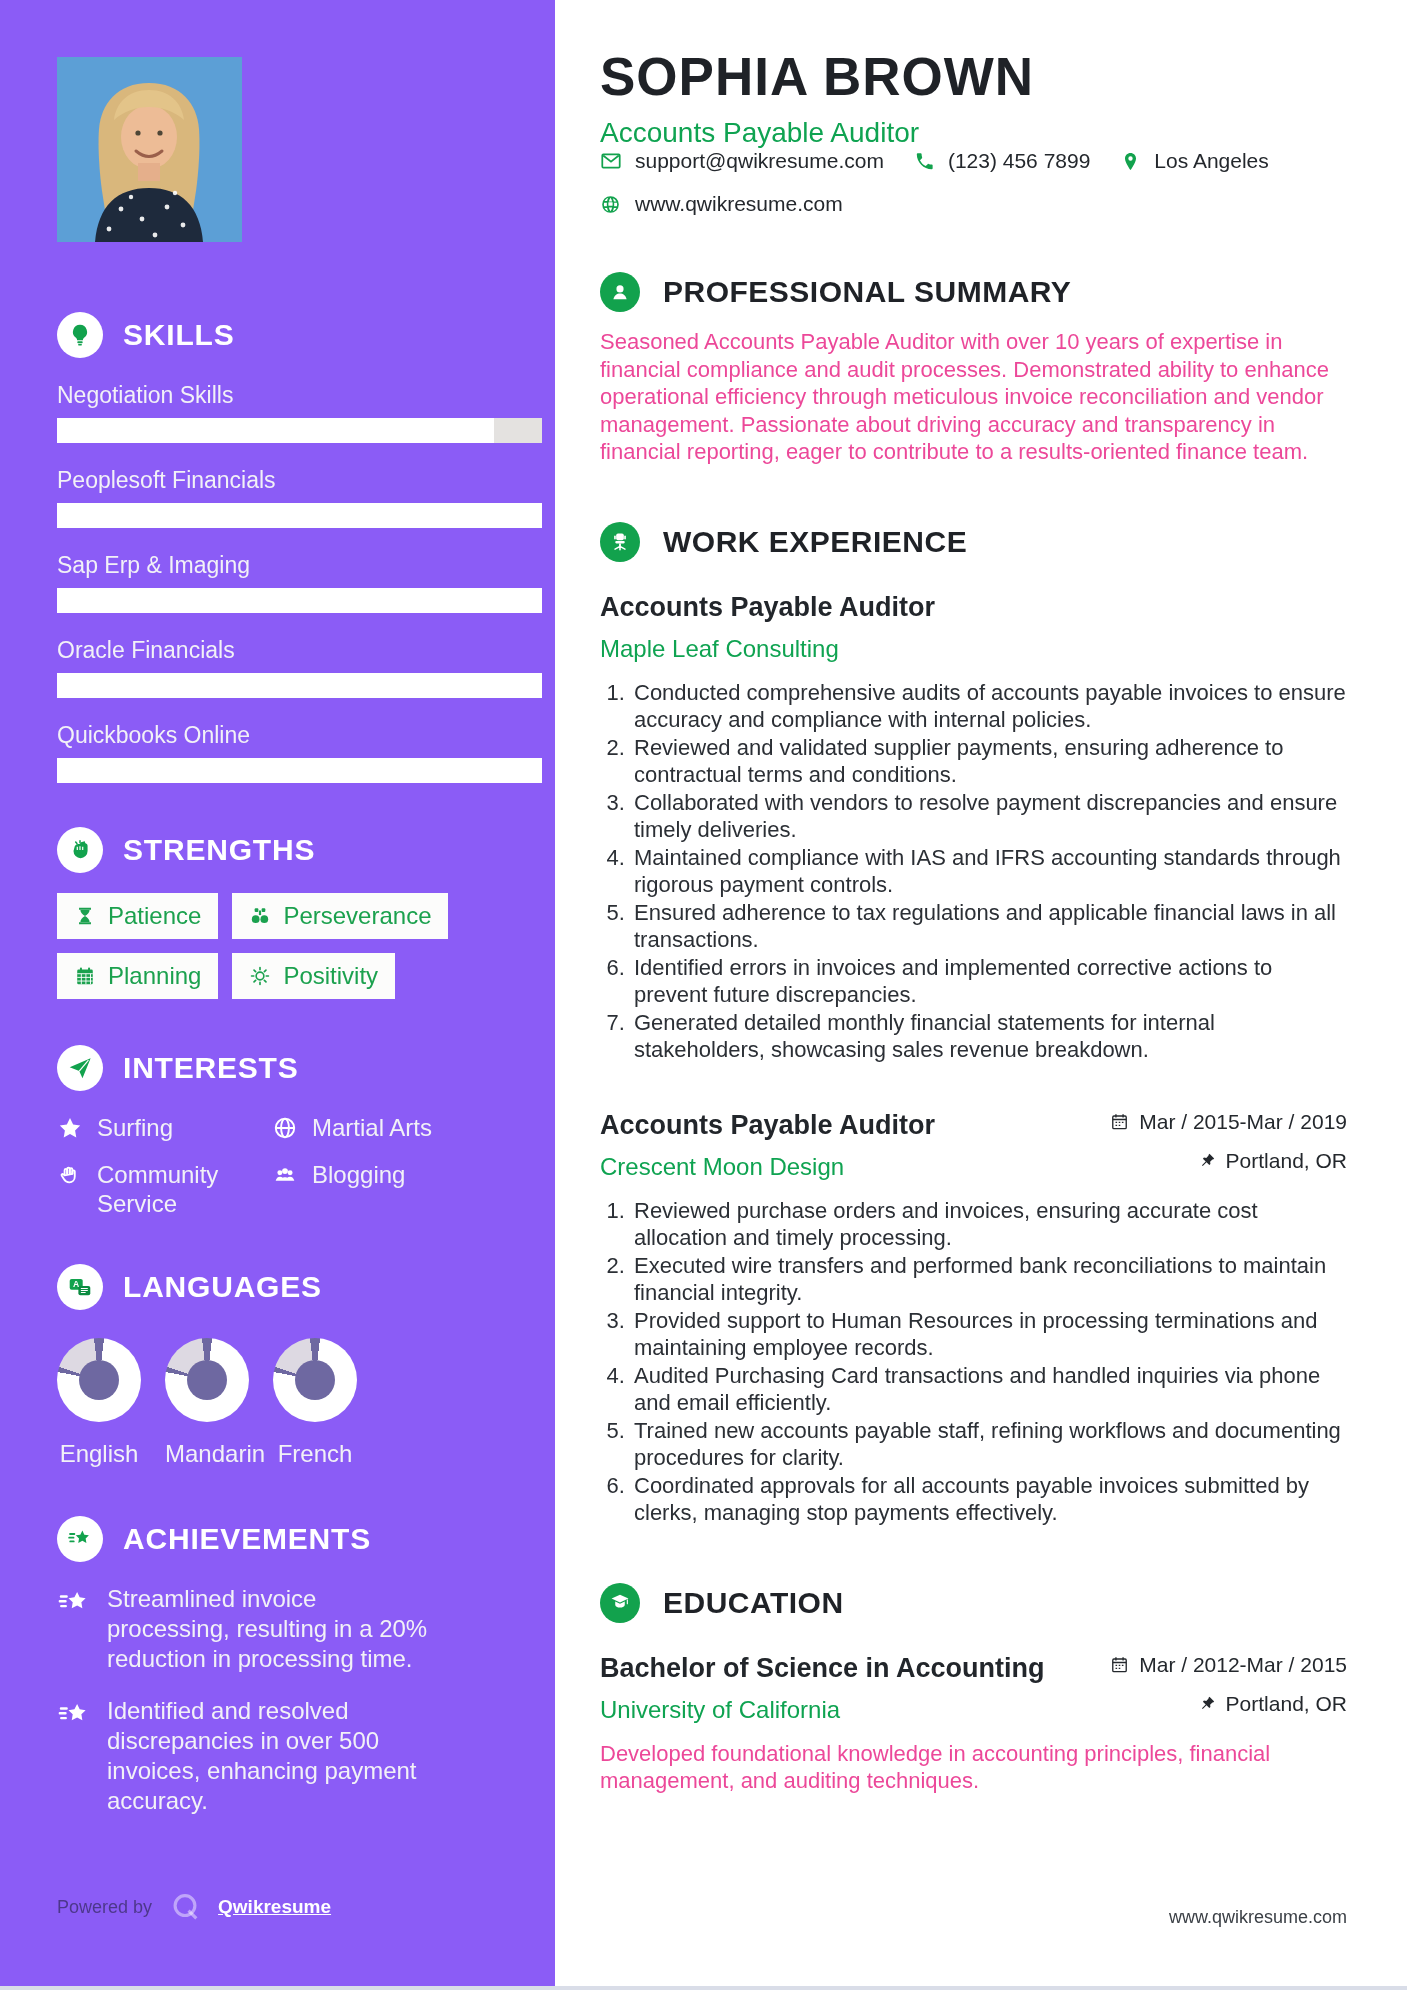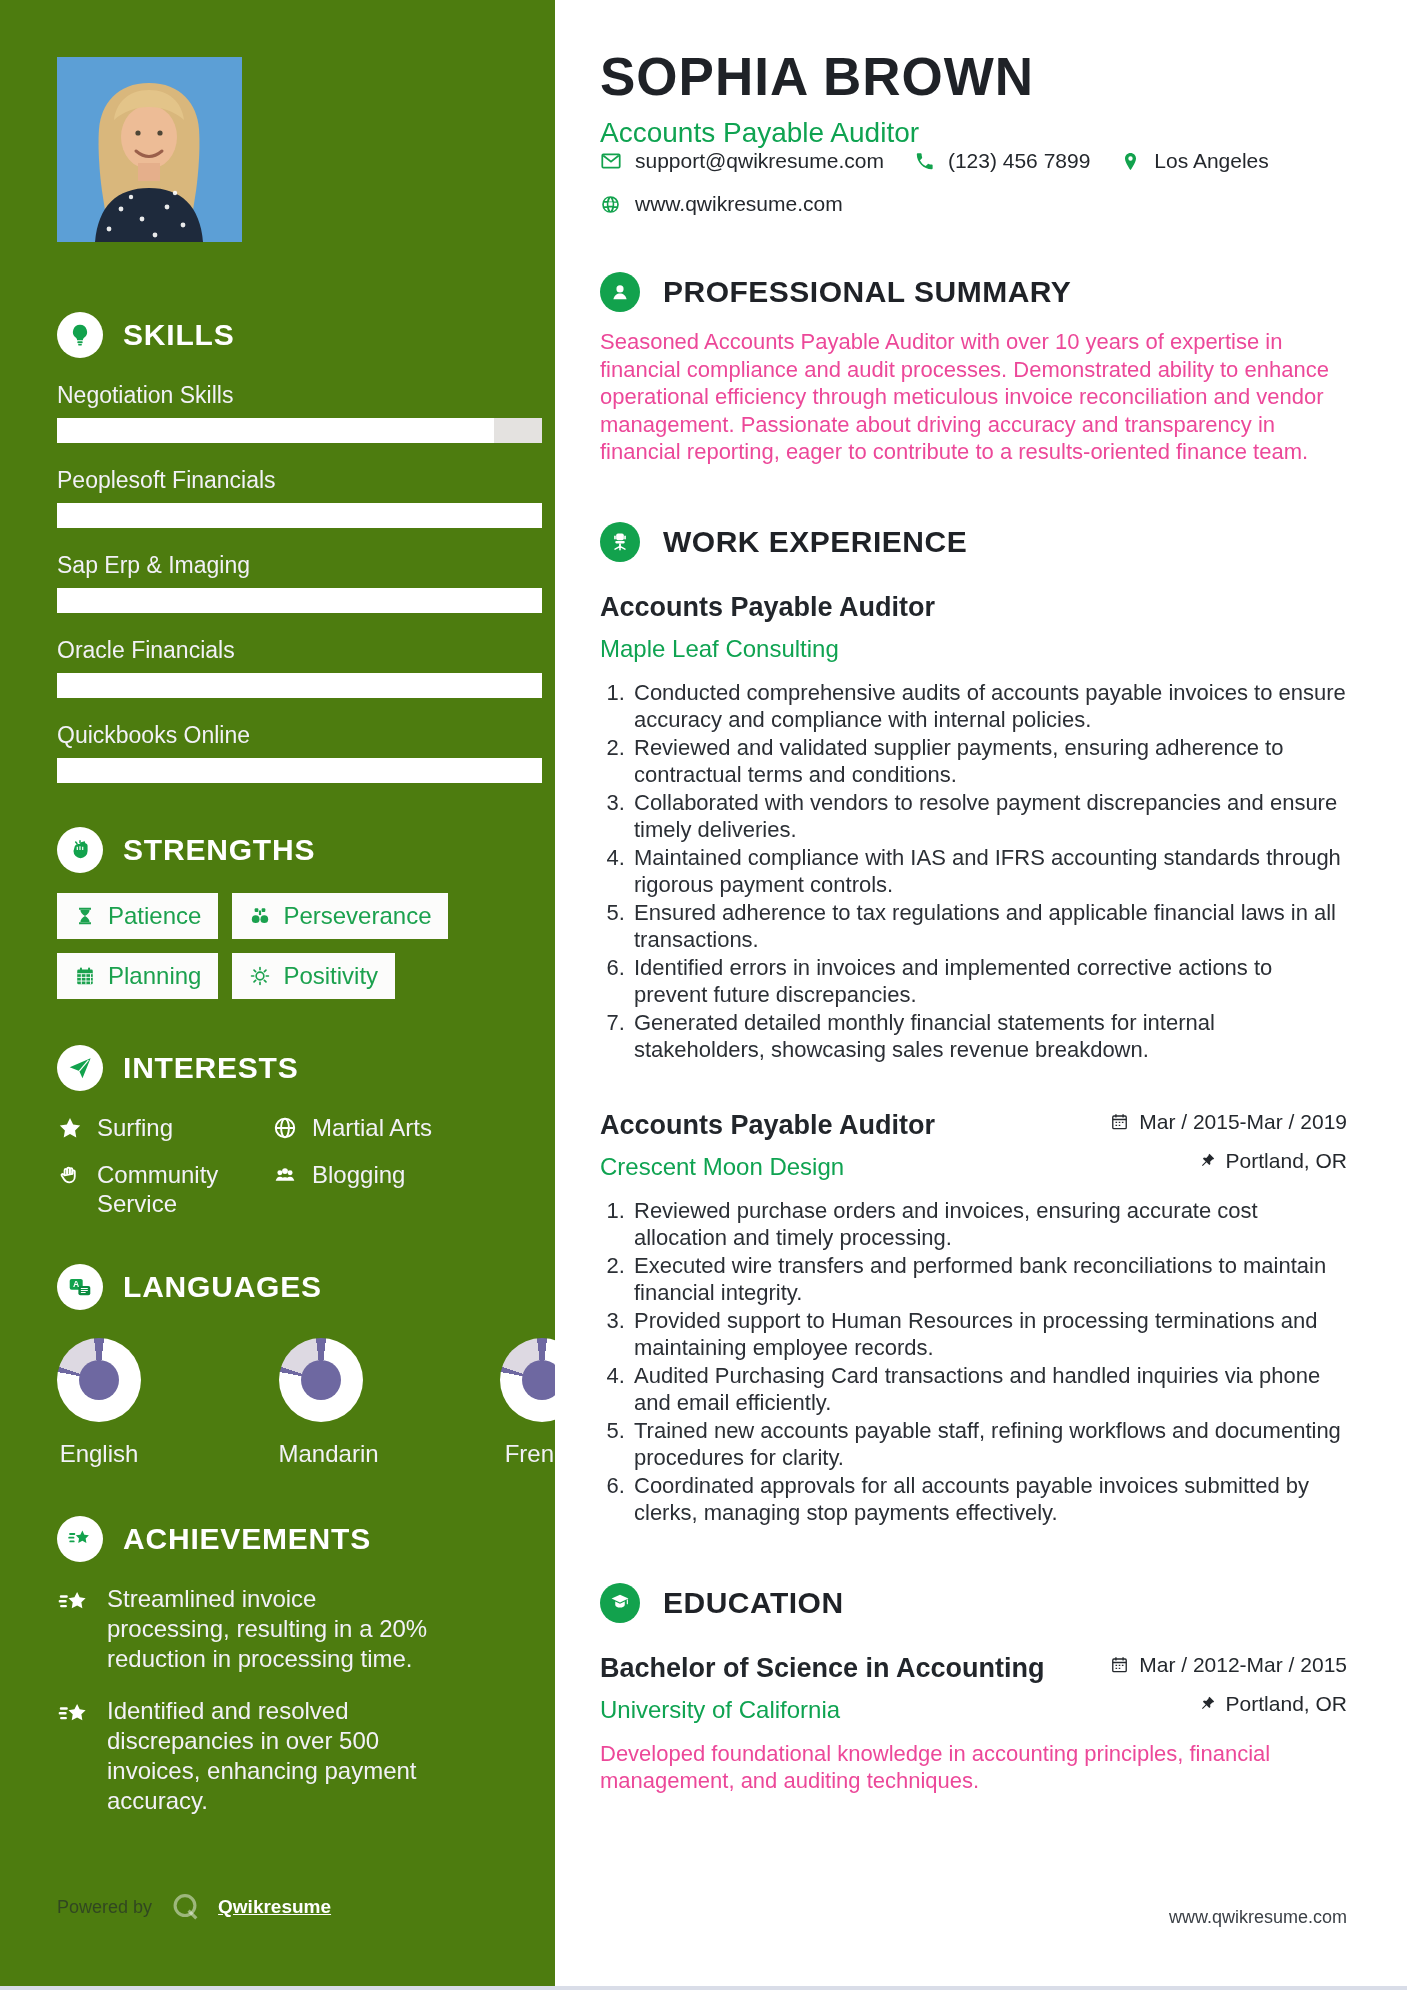--- a/index.html
+++ b/index.html
@@ -1,21 +1,21 @@
 <!DOCTYPE html>
 <html><head>
 <meta charset="utf-8">
 <style>
   * { margin:0; padding:0; box-sizing:border-box; }
   html,body { background:#ffffff; }
   body { font-family:"Liberation Sans", sans-serif; }
   .page { position:relative; width:1407px; height:1990px; background:#ffffff; overflow:hidden; }
 
   
-  .sidebar { position:absolute; left:0; top:0; width:608px; height:1990px; background:#4d7c0f; padding:57px 24px 0 57px; color:#fff; }
+  .sidebar { position:absolute; left:0; top:0; width:608px; height:1990px; background:#8b5cf6; padding:57px 24px 0 57px; color:#fff; }
   .photo { width:185px; height:185px; overflow:hidden; }
   .s-section { margin-top:0; }
   .s-head { display:flex; align-items:center; gap:20px; }
   .s-head-icon { width:46px; height:46px; border-radius:50%; background:#ffffff; display:flex; align-items:center; justify-content:center; flex:0 0 46px; }
   .s-head h2 { font-size:30px; font-weight:bold; letter-spacing:0.8px; color:#ffffff; }
 
   .skills { margin-top:70px; }
   .skill-item { margin-top:22px; }
   .skill-item:first-of-type { margin-top:14px; }
   .skill-name { font-size:23px; color:#f2f1f7; line-height:30px; }
@@ -28,21 +28,21 @@
   .int-grid { display:grid; grid-template-columns:195px 1fr; column-gap:20px; row-gap:18px; margin-top:22px; }
   .int-item { display:flex; gap:14px; font-size:24px; line-height:29px; color:#f2f1f7; }
   .int-item .g-ic { flex:0 0 26px; margin-top:2px; }
 
   .strengths { margin-top:44px; }
   .badges { margin-top:20px; display:flex; flex-wrap:wrap; gap:14px; max-width:438px; }
   .badge { background:#FCFCFB; display:inline-flex; align-items:center; gap:12px; padding:9px 17px; }
   .badge span { color:#1BA14E; font-size:24px; }
 
   .languages { margin-top:46px; }
-  .donut-row { display:flex; gap:24px; margin-top:28px;justify-content:space-between; }
+  .donut-row { display:flex; gap:24px; margin-top:28px; }
   .donut-wrap { width:84px; text-align:center; }
   .donut { width:84px; height:84px; border-radius:50%; position:relative;
     background:conic-gradient(#6E68A1 0deg 7deg, #ffffff 7deg 281deg, #6E68A1 281deg 288deg, #DDD9E2 288deg 353deg, #6E68A1 353deg 360deg); }
   .donut::after { content:""; position:absolute; left:22px; top:22px; width:40px; height:40px; border-radius:50%; background:#6E68A1; }
   .donut-label { margin-top:18px; font-size:24px; color:#f2f1f7; }
 
   .achievements { margin-top:48px; }
   .ach-item { display:flex; gap:16px; margin-top:22px; }
   .ach-item .g-ic { flex:0 0 34px; margin-top:2px; }
   .ach-text { font-size:24px; line-height:30px; color:#f2f1f7; max-width:330px; }

